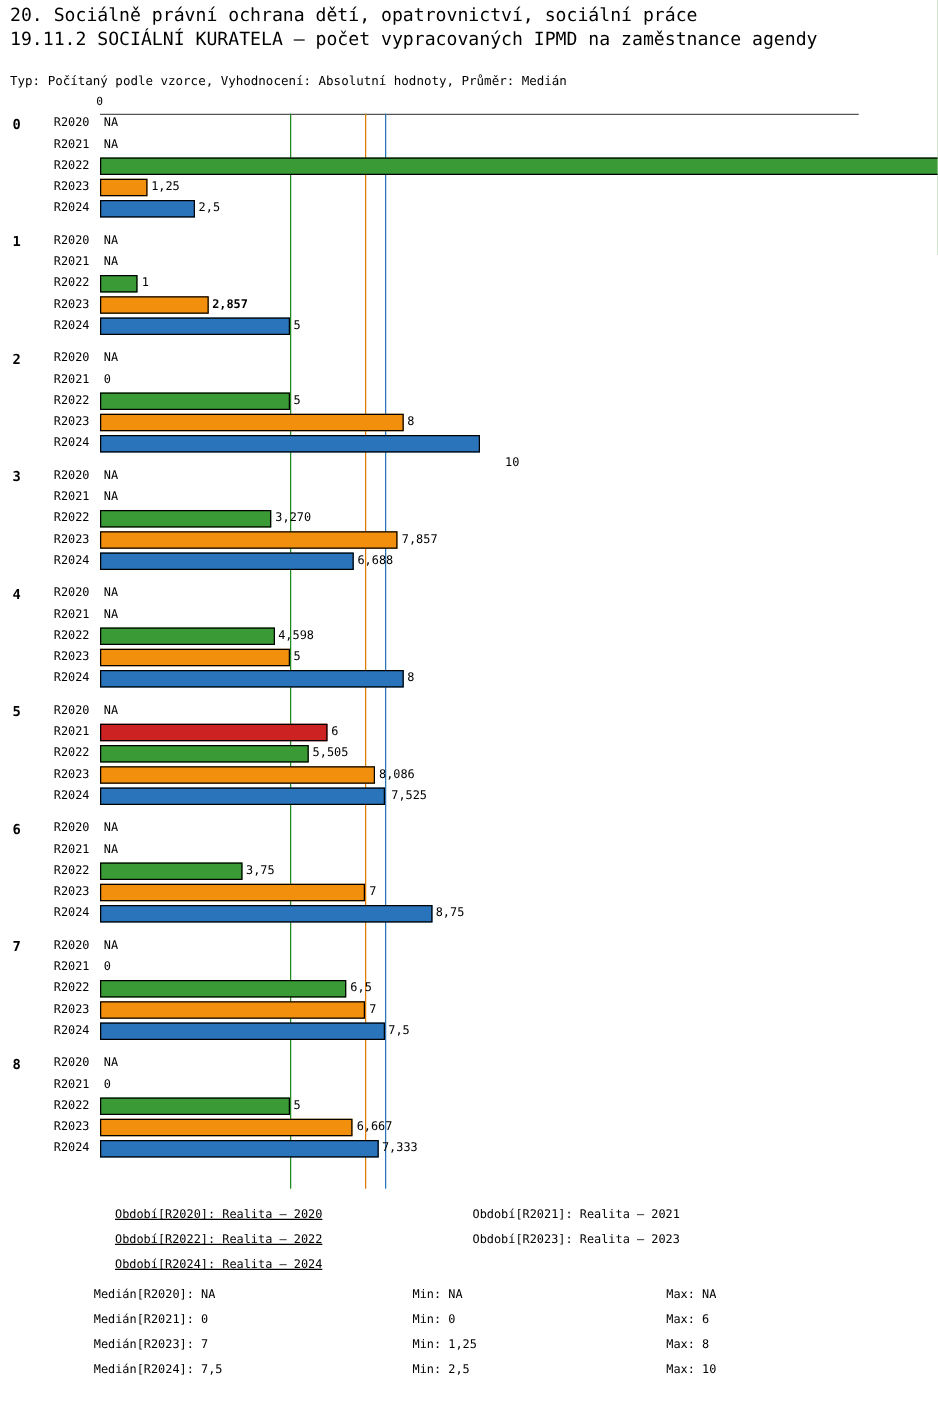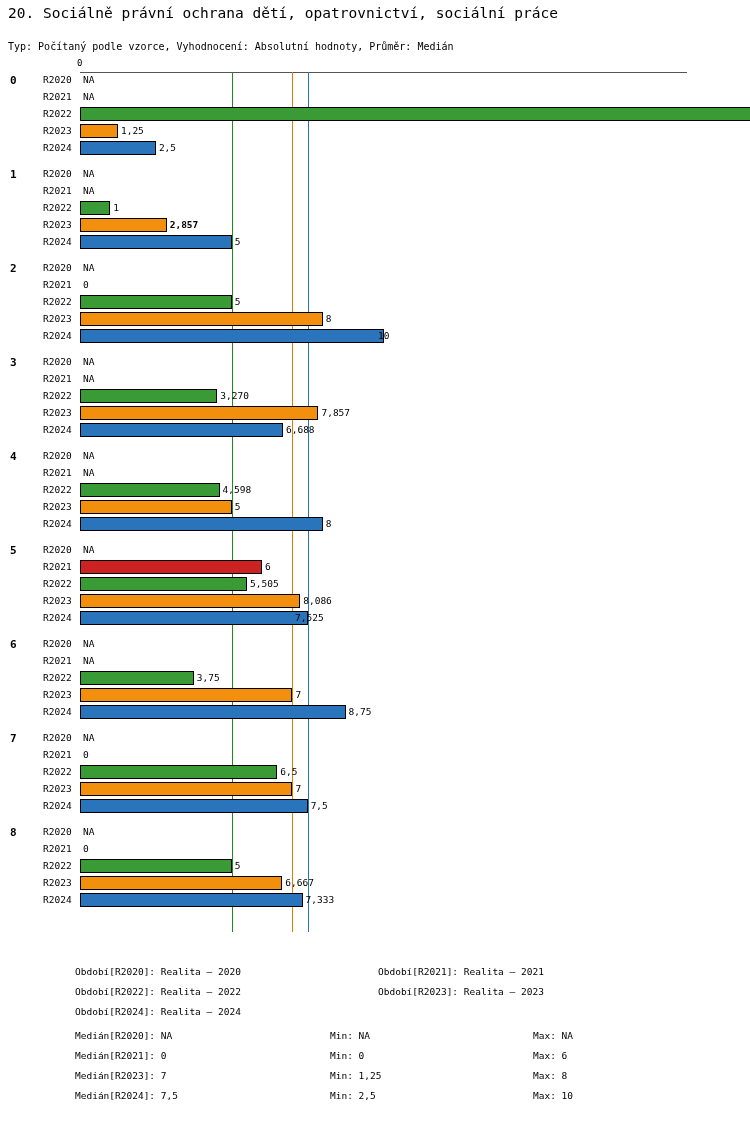--- a/index.html
+++ b/index.html
@@ -96,21 +96,21 @@
     position: absolute;
     left: 0;
     top: 966px;
     width: 750px;
     font-size: 9.5px;
   }
   .legend-row {
     position: relative;
     height: 20px;
   }
-  .legend-col-a { position: absolute; left: 75px; }
+  .legend-col-a { position: absolute; left: 92px; text-decoration: underline; }
   .legend-col-b { position: absolute; left: 378px; }
   .stats {
     position: absolute;
     left: 0;
     top: 1030px;
     width: 657px;
     font-size: 9.5px;
   }
   .stats-row {
     position: relative;
@@ -118,20 +118,21 @@
   }
   .stat-med { position: absolute; left: 75px; }
   .stat-min { position: absolute; left: 330px; }
   .stat-max { position: absolute; left: 533px; }
 </style>
 </head>
 <body>
 
 <div class="title-block">
   <div class="title1">20. Sociálně právní ochrana dětí, opatrovnictví, sociální práce</div>
+  <div class="title2">19.11.2 SOCIÁLNÍ KURATELA – počet vypracovaných IPMD na zaměstnance agendy</div>
   <div class="subtitle">Typ: Počítaný podle vzorce, Vyhodnocení: Absolutní hodnoty, Průměr: Medián</div>
 </div>
 
 <div class="chart-area" id="chart-area">
   <div class="axis-zero-label">0</div>
   <div class="axis-top-line"></div>
 <div class="vline" style="left: 231.75px; background: rgb(31, 138, 31);"></div>
     <div class="vline" style="left: 292.45px; background: rgb(224, 123, 0);"></div>
     <div class="vline" style="left: 307.625px; background: rgb(42, 116, 187);"></div>
     <div class="group-index" style="top: 16px;">0</div>
@@ -196,21 +197,21 @@
       <span class="bar-value" style="left: 234.75px;">5</span>
     </div>
     <div class="row" style="top: 253px; width: 690px;">
       <span class="row-label">R2023</span>
       <div class="bar" style="width: 242.8px; background: rgb(242, 144, 13);"></div>
       <span class="bar-value" style="left: 325.8px;">8</span>
     </div>
     <div class="row" style="top: 270px; width: 690px;">
       <span class="row-label">R2024</span>
       <div class="bar" style="width: 303.5px; background: rgb(42, 116, 187);"></div>
-      <span class="bar-value" style="left: 378px;">10</span>
+      <span class="bar-value" style="left: 404px; margin-top: 16px;">10</span>
     </div>
     <div class="group-index" style="top: 298px;">3</div>
     <div class="row" style="top: 296px; width: 690px;">
       <span class="row-label">R2020</span>
       <span class="na-value">NA</span>
     </div>
     <div class="row" style="top: 313px; width: 690px;">
       <span class="row-label">R2021</span>
       <span class="na-value">NA</span>
     </div>
@@ -269,21 +270,21 @@
       <span class="bar-value" style="left: 250.077px;">5,505</span>
     </div>
     <div class="row" style="top: 535px; width: 690px;">
       <span class="row-label">R2023</span>
       <div class="bar" style="width: 220.22px; background: rgb(242, 144, 13);"></div>
       <span class="bar-value" style="left: 303.22px;">8,086</span>
     </div>
     <div class="row" style="top: 552px; width: 690px;">
       <span class="row-label">R2024</span>
       <div class="bar" style="width: 228.384px; background: rgb(42, 116, 187);"></div>
-      <span class="bar-value" style="left: 295px;">7,525</span>
+      <span class="bar-value" style="left: 313px;">7,525</span>
     </div>
     <div class="group-index" style="top: 580px;">6</div>
     <div class="row" style="top: 578px; width: 690px;">
       <span class="row-label">R2020</span>
       <span class="na-value">NA</span>
     </div>
     <div class="row" style="top: 595px; width: 690px;">
       <span class="row-label">R2021</span>
       <span class="na-value">NA</span>
     </div>

